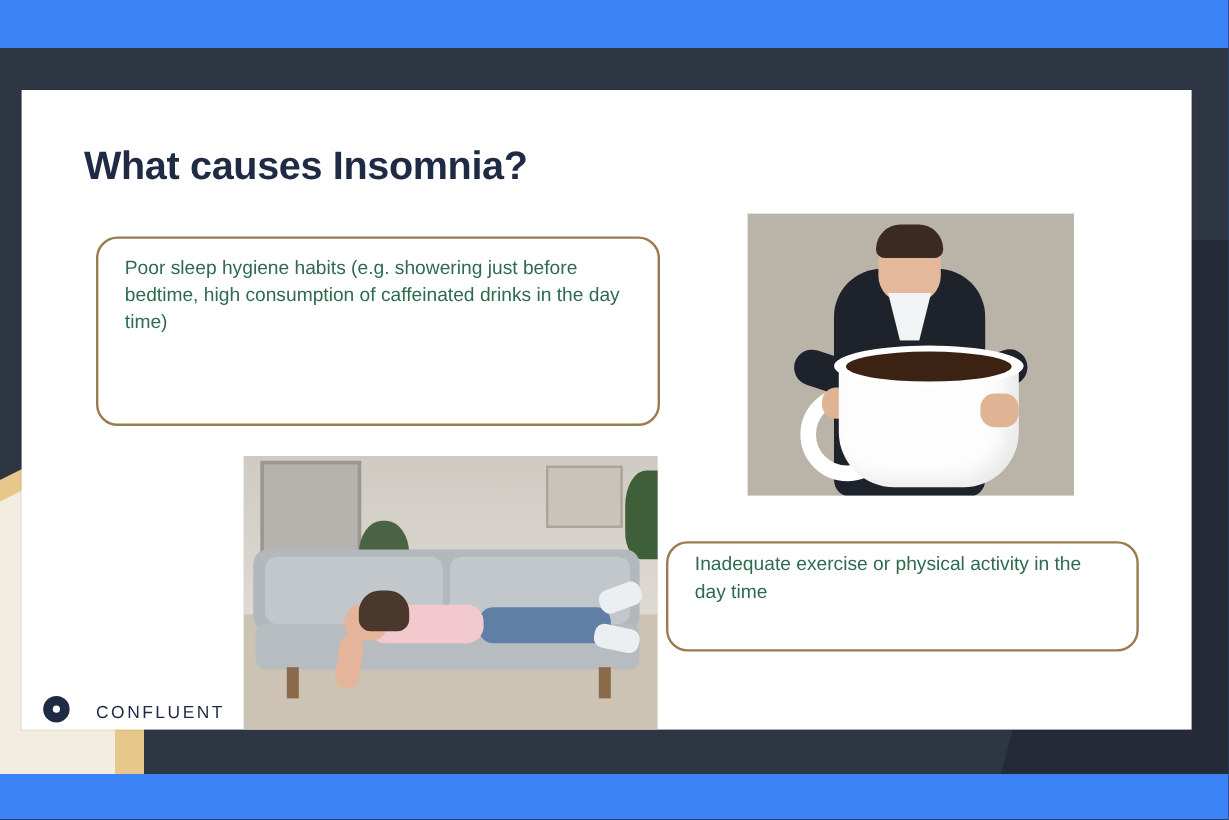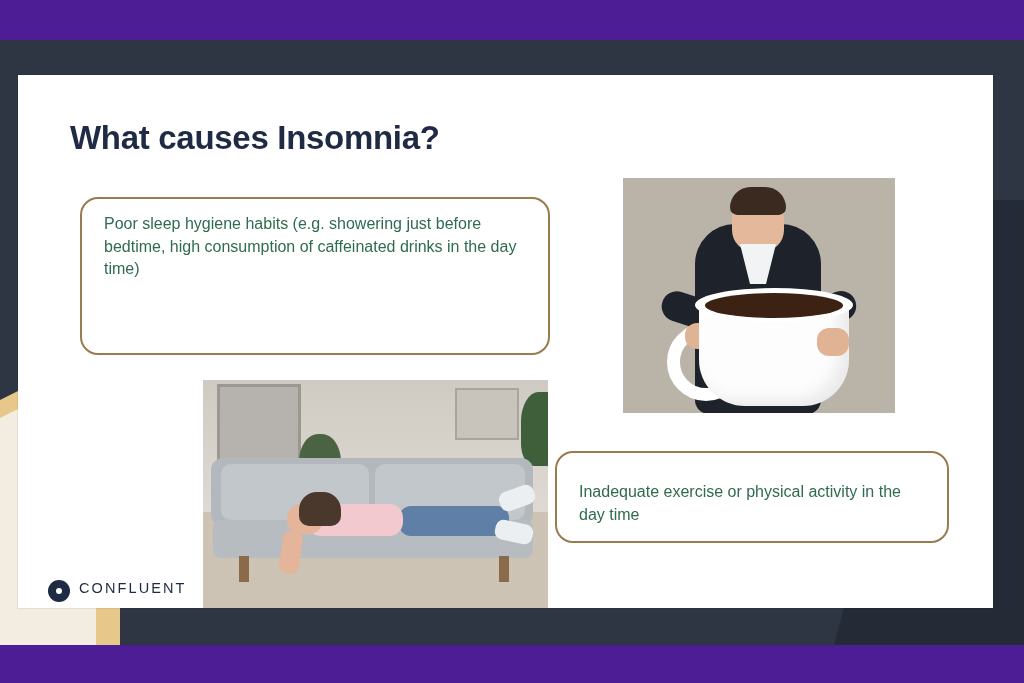--- a/index.html
+++ b/index.html
@@ -12,21 +12,21 @@
     height: 683px;
     overflow: hidden;
     font-family: "Liberation Sans", sans-serif;
   }
 
   
   #stage {
     position: relative;
     width: 1024px;
     height: 683px;
-    background: #4c1d95;
+    background: #3b82f6;
   }
 
   
   #backdrop {
     position: absolute;
     left: 0;
     top: 40px;
     width: 1024px;
     height: 605px;
     background: #2e3644;
@@ -100,21 +100,21 @@
     left: 62px;
     top: 122px;
     width: 470px;
     height: 158px;
   }
   #callout-2 {
     left: 537px;
     top: 376px;
     width: 394px;
     height: 92px;
-    padding-top: 28px;
+    padding-top: 7px;
   }
 
   
   #photo-coffee {
     position: absolute;
     left: 605px;
     top: 103px;
     width: 272px;
     height: 235px;
     background: #b9b3a8;
@@ -358,24 +358,23 @@
 
   
   #logo-block {
     position: absolute;
     left: 18px;
     top: 505px;
     width: 190px;
   }
   .logo-confluent {
     display: flex;
-    align-items: flex-start;
-    gap: 9px;
+    align-items: flex-end;
+    gap: 22px;
     color: #1f2a44;
-    margin-left: 12px;
   }
   .logo-confluent .mark {
     width: 22px; height: 22px;
     border-radius: 50%;
     background: #1f2a44;
     position: relative;
     flex: 0 0 auto;
   }
   .logo-confluent .mark::after {
     content: "";

